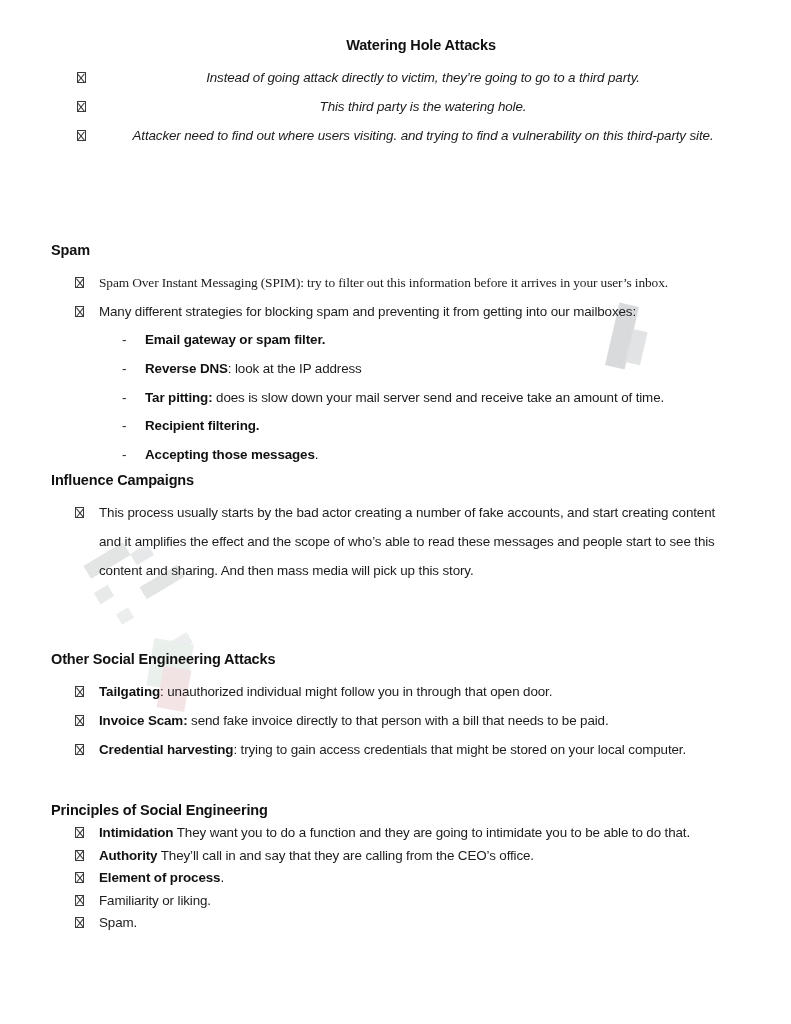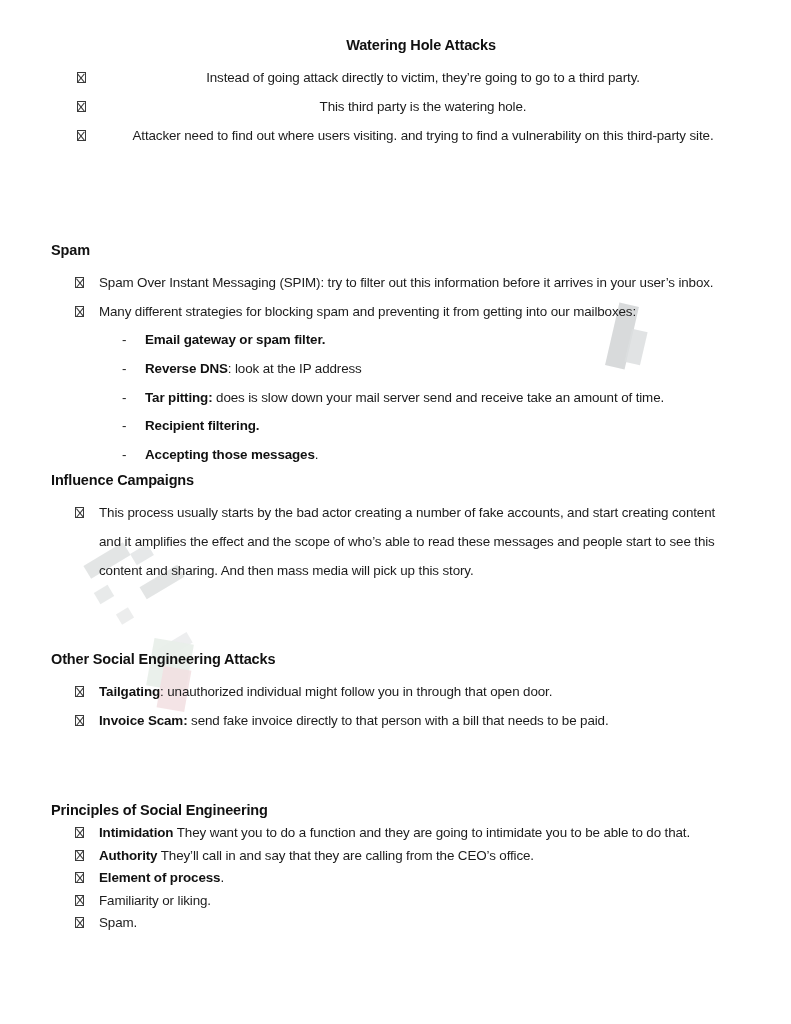--- a/index.html
+++ b/index.html
@@ -146,40 +146,40 @@
   <div class="wm wm-bar-soft" style="left:118px; top:610px; width:14px; height:12px; transform: rotate(-31deg); opacity:.55;"></div>
   <div class="wm wm-bar-soft" style="left:158px; top:640px; width:34px; height:12px; transform: rotate(-31deg); opacity:.5;"></div>
 
   <div class="wm wm-greenish" style="left:150px; top:641px; width:40px; height:48px; transform: rotate(10deg); opacity:.9;"></div>
   <div class="wm wm-pink" style="left:160px; top:668px; width:28px; height:42px; transform: rotate(10deg); opacity:.85;"></div>
 
   <div class="content">
 
     <div class="section" style="top:37px;text-align:center;">
       <h2 class="heading">Watering Hole Attacks</h2>
-      <ul class="l1" style="margin-top:9px;">
+      <ul class="l1" style="margin-top:9px;font-style:italic;">
         <li>
           <span class="bullet"><span class="tofu"></span></span>
           <span>Instead of going attack directly to victim, they’re going to go to a third party.</span>
         </li>
         <li>
           <span class="bullet"><span class="tofu"></span></span>
           <span>This third party is the watering hole.</span>
         </li>
         <li>
           <span class="bullet"><span class="tofu"></span></span>
           <span>Attacker need to find out where users visiting. and trying to find a vulnerability on this third-party site.</span>
         </li>
       </ul>
     </div>
 
     <div class="section" style="top:198px;margin-top:44px;">
       <h2 class="heading">Spam</h2>
       <ul class="l1" style="margin-top:9px;">
-        <li style="padding-right:62px;">
+        <li style="padding-right:62px;font-family:Liberation Serif, serif;">
           <span class="bullet"><span class="tofu"></span></span>
           <span>Spam Over Instant Messaging (SPIM): try to filter out this information before it arrives in your user’s inbox.</span>
         </li>
         <li>
           <span class="bullet"><span class="tofu"></span></span>
           <span>Many different strategies for blocking spam and preventing it from getting into our mailboxes:</span>
         </li>
       </ul>
       <ul class="l2">
         <li>
@@ -219,20 +219,24 @@
       <h2 class="heading">Other Social Engineering Attacks</h2>
       <ul class="l1" style="margin-top:9px;">
         <li>
           <span class="bullet"><span class="tofu"></span></span>
           <b>Tailgating</b><span>: unauthorized individual might follow you in through that open door.</span>
         </li>
         <li>
           <span class="bullet"><span class="tofu"></span></span>
           <b>Invoice Scam:</b><span> send fake invoice directly to that person with a bill that needs to be paid.</span>
         </li>
+        <li>
+          <span class="bullet"><span class="tofu"></span></span>
+          <b>Credential harvesting</b><span>: trying to gain access credentials that might be stored on your local computer.</span>
+        </li>
       </ul>
     </div>
 
     <div class="section" style="top:802px;">
       <h2 class="heading">Principles of Social Engineering</h2>
       <ul class="l1 tight" style="margin-top:3px;">
         <li>
           <span class="bullet"><span class="tofu"></span></span>
           <b>Intimidation</b><span> They want you to do a function and they are going to intimidate you to be able to do that.</span>
         </li>

